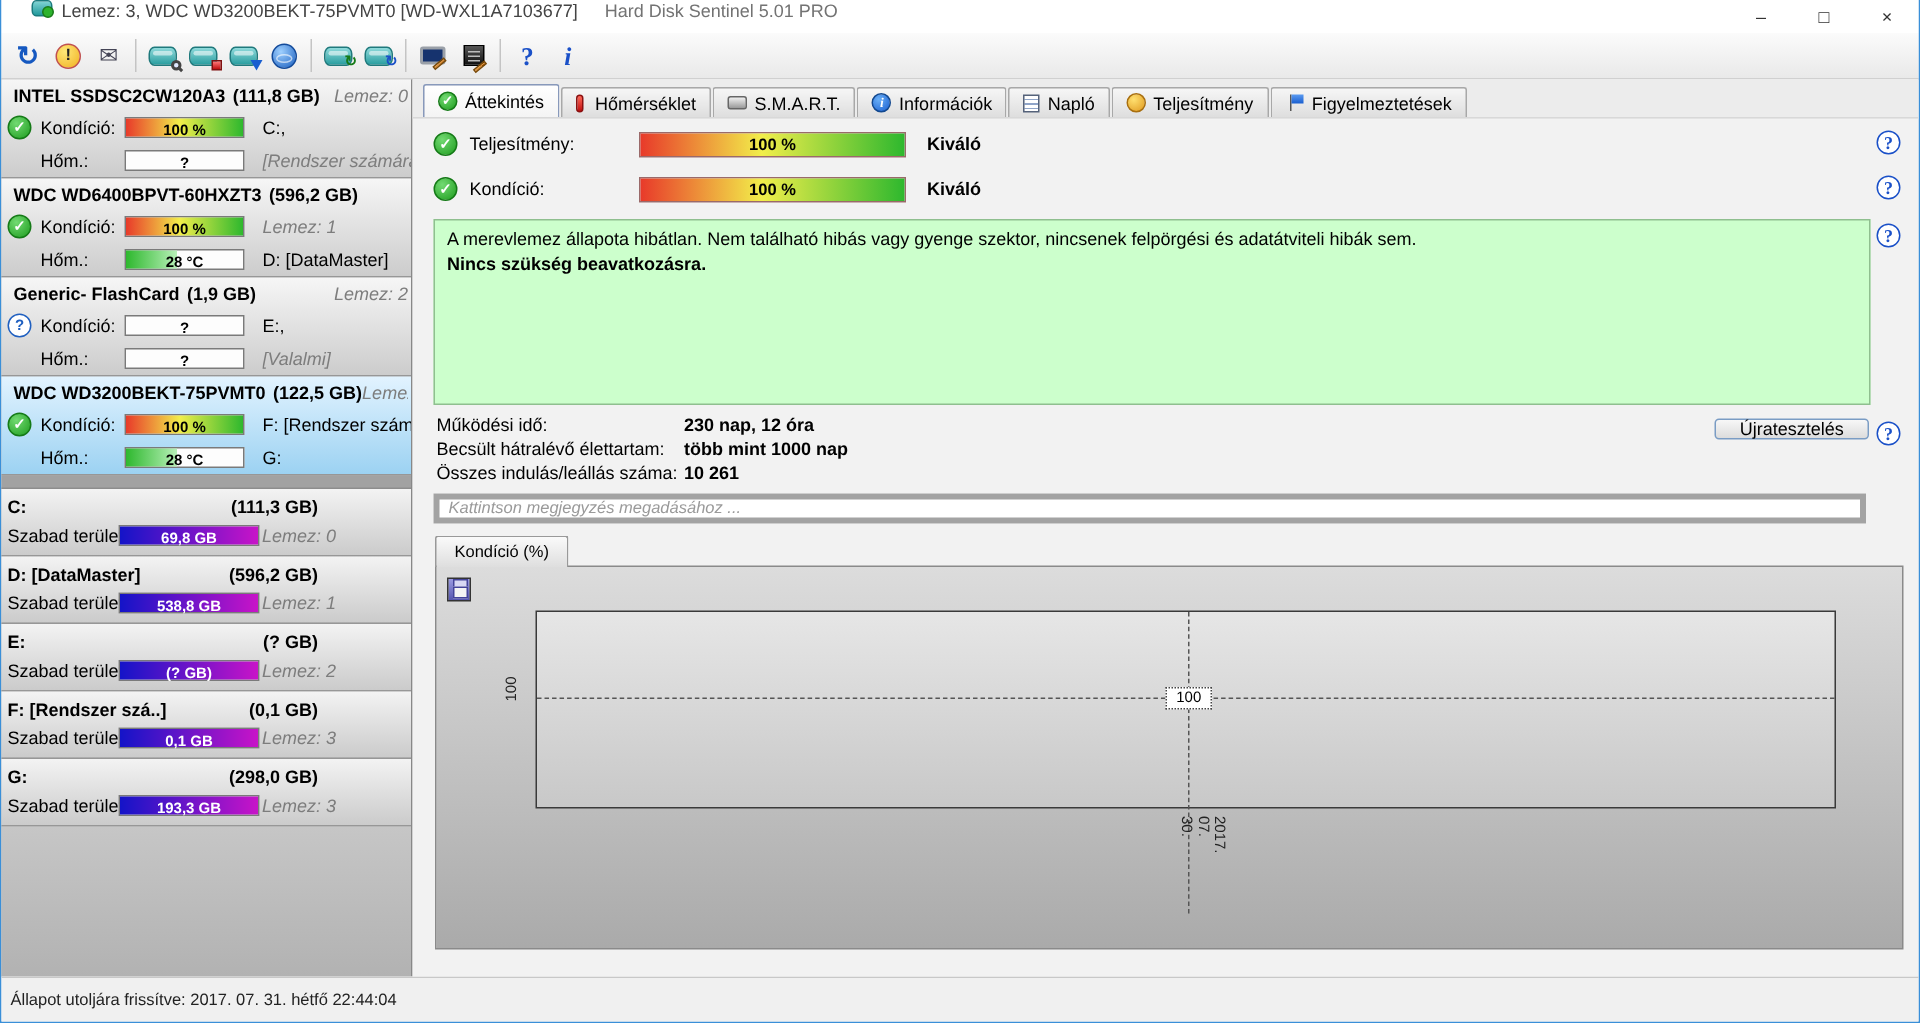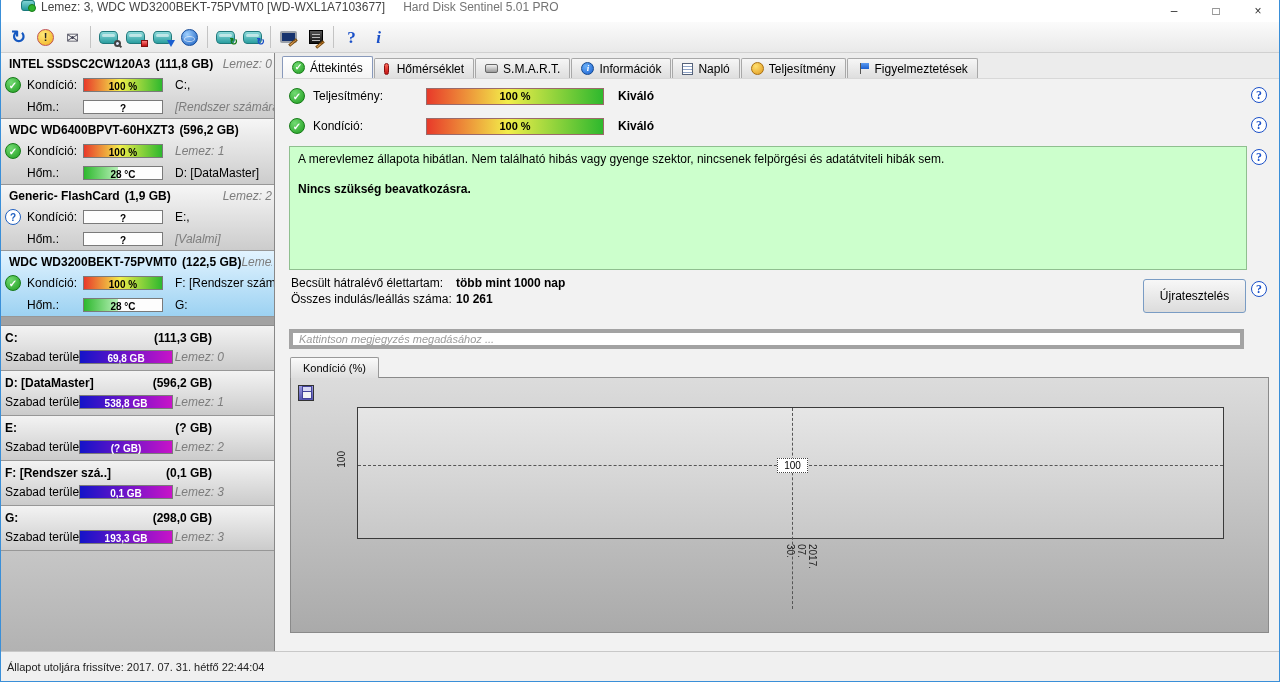--- a/index.html
+++ b/index.html
@@ -100,28 +100,28 @@
 
   .ov-row { position:absolute; left:14px; height:22px; display:flex; align-items:center; }
   .ov-label { width:113px; flex:0 0 113px; }
   .ov-bar { width:178px; flex:0 0 178px; height:17px; border:1px solid #9a6a6a; background:#fff; position:relative; text-align:center; }
   .ov-bar .fill { position:absolute; left:0; top:0; bottom:0; }
   .ov-bar .btext { position:relative; font-size:11px; font-weight:bold; line-height:15px; }
   .ov-rating { margin-left:14px; font-weight:bold; }
   .si-row { margin-right:8px; }
 
   .health-box { position:absolute; left:14px; top:93px; width:958px; height:124px; background:#ccffcc; border:1px solid #8fbf8f; padding:5px 8px; line-height:15px; }
-  .health-line2 { font-weight:bold; margin-top:15px; }
+  .health-line2 { font-weight:bold; margin-top:2px; }
 
   .stats { position:absolute; left:16px; top:222px; }
   .stat-row { display:flex; height:16px; align-items:center; }
   .stat-label { width:165px; flex:0 0 165px; }
   .stat-value { font-weight:bold; }
 
-  .retest-btn { position:absolute; left:868px; top:226px; width:103px; height:34px; background:linear-gradient(#f7f7f7,#dcdcdc); border:1px solid #7a9cc4; border-radius:3px; font-size:12px; display:flex; align-items:center; justify-content:center; font-family:"Liberation Sans", sans-serif; }
+  .retest-btn { position:absolute; left:868px; top:226px; width:103px; height:14px; background:linear-gradient(#f7f7f7,#dcdcdc); border:1px solid #7a9cc4; border-radius:3px; font-size:12px; display:flex; align-items:center; justify-content:center; font-family:"Liberation Sans", sans-serif; }
 
   .help { position:absolute; left:976px; width:16px; height:16px; border-radius:50%; border:1px solid #1a50c8; color:#1a50c8; background:#fff; font-weight:bold; font-size:12px; display:flex; align-items:center; justify-content:center; font-family:"Liberation Serif", serif; }
 
   .comment-input { position:absolute; left:14px; top:276px; width:955px; height:20px; border:4px solid #a3a3a3; padding:0 6px; font-size:11px; font-family:"Liberation Sans", sans-serif; background:#fff; }
   .comment-input::placeholder { color:#9a9a9a; font-style:italic; }
 
   .chart-tab { position:absolute; left:15px; top:304px; height:21px; padding:0 12px; display:flex; align-items:center; border:1px solid #999; border-bottom:none; border-radius:2px 2px 0 0; background:linear-gradient(#fafafa,#dedede); font-size:11px; z-index:2; }
   .chart-panel { position:absolute; left:15px; top:324px; width:979px; height:256px; background:linear-gradient(#dcdcdc,#aaaaaa); border:1px solid #8a8a8a; }
   .save-btn { position:absolute; left:7px; top:7px; width:16px; height:16px; background:linear-gradient(#9a9ae0,#5555b0); border:1px solid #333; }
   .save-btn::before { content:""; position:absolute; left:3px; top:0; width:8px; height:5px; background:#d8d8f4; border:1px solid #44449a; }
@@ -405,20 +405,24 @@
         <span class="ov-rating">Kiváló</span>
       </div>
 
       <div class="health-box">
         <div>A merevlemez állapota hibátlan. Nem található hibás vagy gyenge szektor, nincsenek felpörgési és adatátviteli hibák sem.</div>
         <div class="health-line2">Nincs szükség beavatkozásra.</div>
       </div>
 
       <div class="stats">
         <div class="stat-row">
+          <span class="stat-label">Működési idő:</span>
+          <span class="stat-value">230 nap, 12 óra</span>
+        </div>
+        <div class="stat-row">
           <span class="stat-label">Becsült hátralévő élettartam:</span>
           <span class="stat-value">több mint 1000 nap</span>
         </div>
         <div class="stat-row">
           <span class="stat-label">Összes indulás/leállás száma:</span>
           <span class="stat-value">10 261</span>
         </div>
       </div>
 
       <div class="retest-btn">Újratesztelés</div>

